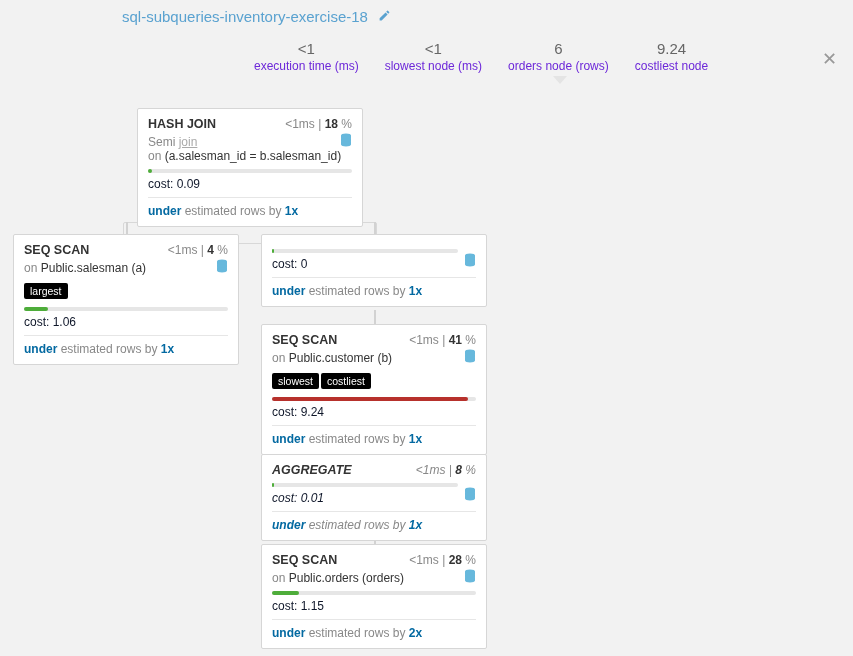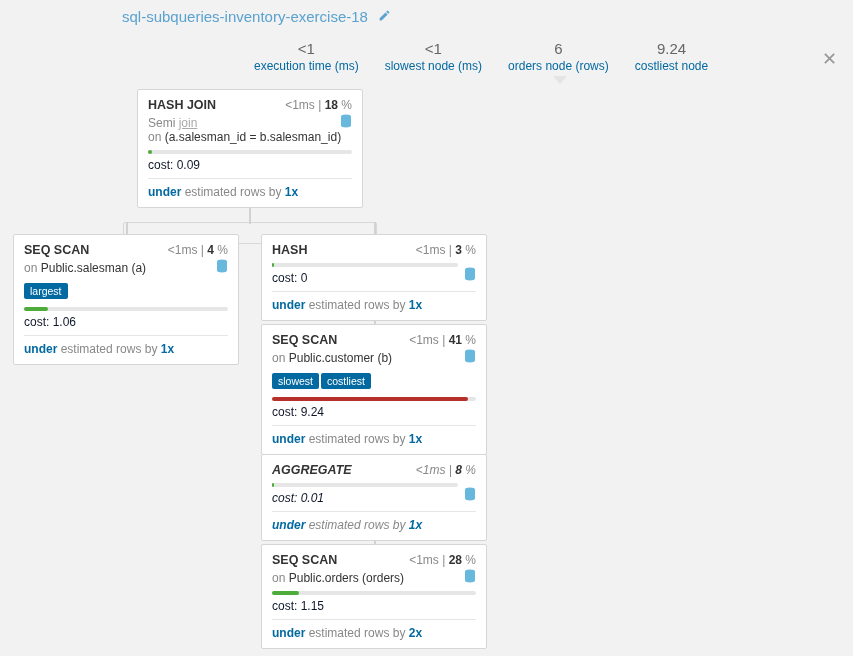--- a/index.html
+++ b/index.html
@@ -35,21 +35,21 @@
   }
   .metric {
     text-align: center;
   }
   .metric-val {
     color: #666;
     font-size: 15px;
     margin-bottom: 2px;
   }
   .metric-lbl {
-    color: #0369a1;
+    color: #6d28d9;
     font-size: 12px;
   }
   .close-x {
     position: absolute;
     top: 48px;
     right: 16px;
     color: #999;
     font-size: 18px;
     cursor: pointer;
   }
@@ -92,21 +92,21 @@
     border-radius: 2px;
   }
   .bar-green { background: #4ead3a; }
   .bar-red { background: #b7312c; }
   .divider { height:1px; background:#e6e6e6; margin: 6px 0; }
   .cost-line { color:#0f172a; margin-top:2px; }
   .estimate-line { color:#888; margin-top:6px; }
   .estimate-line b { color:#0369a1; font-weight:700; }
   .badge {
     display:inline-block;
-    background:#0369a1;
+    background:#000000;
     color:#fff;
     font-size:10.5px;
     padding:2px 6px;
     border-radius:2px;
     margin-right:2px;
     margin-top:4px;
     margin-bottom:2px;
   }
   .join-word { color:#aaa;text-decoration:underline; }
 
@@ -170,21 +170,21 @@
 
 <div class="root-box" style="top:222px;left:123px;width:254px;height:22px;"></div>
 
 <div class="conn v" style="top:206px; left:249px; height:18px;"></div>
 <div class="conn v" style="top:222px; left:126px; height:13px;"></div>
 <div class="conn v" style="top:222px; left:374px; height:13px;"></div>
 <div class="conn v" style="top:310px; left:374px; height:14px;"></div>
 <div class="conn v" style="top:440px; left:374px; height:14px;"></div>
 <div class="conn v" style="top:530px; left:374px; height:14px;"></div>
 
-<div class="node" style="top:89px; left:137px;">
+<div class="node" style="top:108px; left:137px;">
   <div class="node-head">
     <span class="node-title">HASH JOIN</span>
     <span class="node-timing"><span>&lt;1ms</span> | <b>18</b> %</span>
   </div>
   <div class="node-sub">
     <span class="db-icon">
         <svg width="12" height="14" viewBox="0 0 24 28" fill="#67b8dc">
           <ellipse cx="12" cy="5" rx="10" ry="4"></ellipse>
           <path d="M2 5v6c0 2.2 4.5 4 10 4s10-1.8 10-4V5"></path>
           <path d="M2 11v6c0 2.2 4.5 4 10 4s10-1.8 10-4v-6"></path>
@@ -221,24 +221,20 @@
   <div><span class="badge">largest</span></div>
   <div class="bar-track">
       <div class="bar-fill bar-green" style="width:12%"></div>
     </div>
   <div class="cost-line"><span>cost:</span> <span>1.06</span></div>
   <div class="divider"></div>
   <div class="estimate-line"><b>under</b> <span>estimated rows by</span> <b>1x</b></div>
 </div>
 
 <div class="node" style="top:234px; left:261px;">
-  <div class="node-head">
-    <span class="node-title">HASH</span>
-    <span class="node-timing"><span>&lt;1ms</span> | <b>3</b> %</span>
-  </div>
   <div style="position:relative;">
     <span class="db-icon" style="position:absolute;right:0;top:6px;">
         <svg width="12" height="14" viewBox="0 0 24 28" fill="#67b8dc">
           <ellipse cx="12" cy="5" rx="10" ry="4"></ellipse>
           <path d="M2 5v6c0 2.2 4.5 4 10 4s10-1.8 10-4V5"></path>
           <path d="M2 11v6c0 2.2 4.5 4 10 4s10-1.8 10-4v-6"></path>
           <path d="M2 17v6c0 2.2 4.5 4 10 4s10-1.8 10-4v-6"></path>
         </svg>
       </span>
     <div class="bar-track" style="margin-right:18px;">

